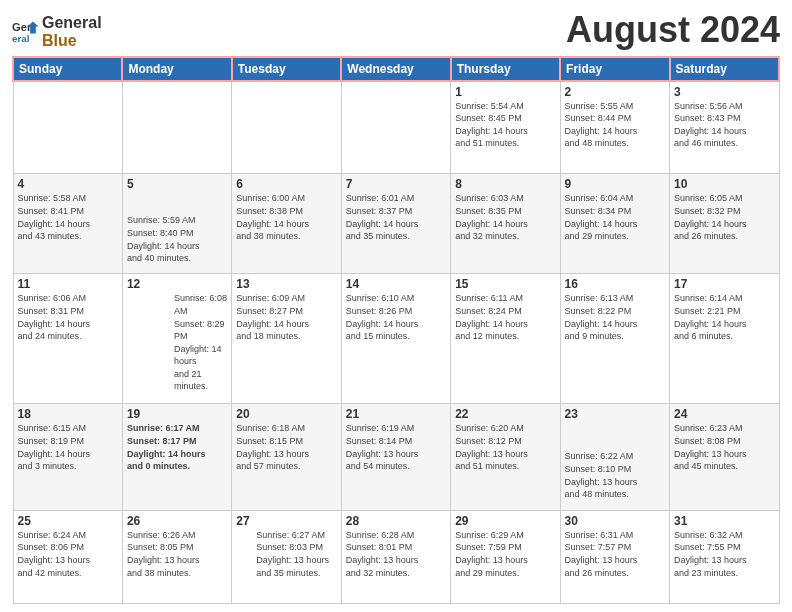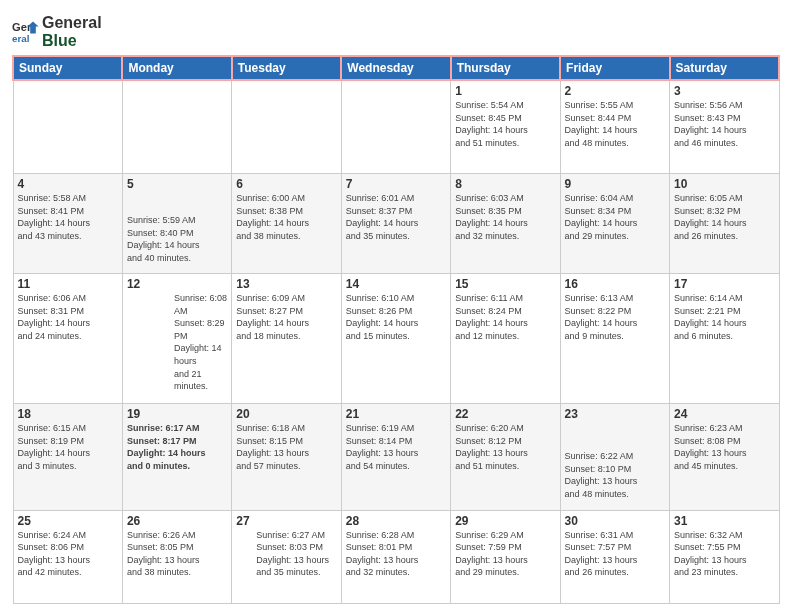--- a/index.html
+++ b/index.html
@@ -94,24 +94,25 @@
 <div class="page">
   <div class="header">
     <div class="logo">
       <svg class="logo-icon" viewBox="0 0 40 40">
         <text y="18" font-size="16" font-weight="bold" fill="#333" font-family="Arial">Gen</text>
         <text y="34" font-size="14" font-weight="bold" fill="#2a6db5" font-family="Arial">eral</text>
         <polygon points="30,5 38,12 34,12 34,22 26,22 26,12 22,12" fill="#2a6db5"></polygon>
       </svg>
       <div>
         <div style="font-size:16px;font-weight:bold;color:#333;line-height:1.1;">General</div>
-        <div style="font-size:16px;font-weight:bold;color:#14532d;line-height:1.1;">Blue</div>
+        <div style="font-size:16px;font-weight:bold;color:#a16207;line-height:1.1;">Blue</div>
       </div>
     </div>
     <div class="title-block">
+      <div class="month-title">August 2024</div>
     </div>
   </div>
 
   <table class="calendar-table">
     <thead>
       <tr>
       <th>Sunday</th>
           <th>Monday</th>
           <th>Tuesday</th>
           <th>Wednesday</th>

